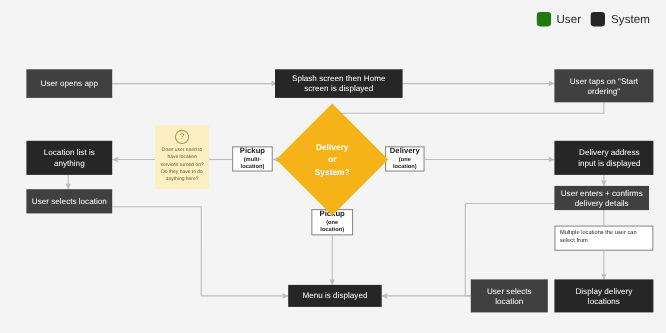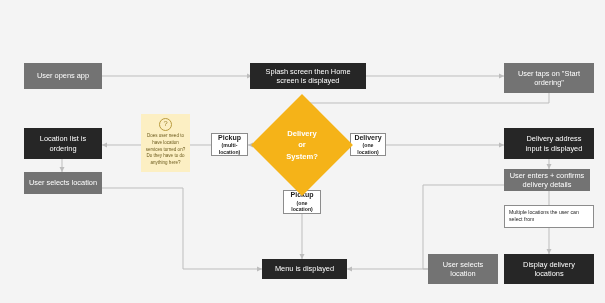--- a/index.html
+++ b/index.html
@@ -44,21 +44,21 @@
     position: absolute;
     box-sizing: border-box;
     display: flex;
     align-items: center;
     justify-content: center;
     text-align: center;
     line-height: 1.25;
     z-index: 3;
   }
   .node-user {
-    background: #737373;
+    background: #404040;
     color: #ffffff;
     font-size: 7.4px;
     padding: 2px 4px;
   }
   .node-system {
     background: #262626;
     color: #ffffff;
     font-size: 7.4px;
     padding: 2px 4px;
   }
@@ -217,28 +217,38 @@
     <line x1="549" y1="191" x2="549" y2="205"></line>
     <line x1="549" y1="228" x2="549" y2="254"></line>
     <polygon class="arrow" points="549,254 546.5,249 551.5,249"></polygon>
 
     <polyline points="504,185 423,185 423,269 428,269"></polyline>
 
     <line x1="428" y1="269" x2="347" y2="269"></line>
     <polygon class="arrow" points="347,269 352,266.5 352,271.5"></polygon>
   </svg>
 
+  <div id="legend">
+    <div class="legend-entry">
+      <span class="legend-swatch" style="background:#217a10"></span>
+      <span class="legend-label">User</span>
+    </div>
+    <div class="legend-entry">
+      <span class="legend-swatch" style="background:#262626"></span>
+      <span class="legend-label">System</span>
+    </div>
+  </div>
 
   <div class="node node-user" style="left:24px; top:63px; width:78px; height:26px;">User opens app</div>
 
   <div class="node node-system" style="left:250px; top:63px; width:116px; height:26px;">Splash screen  then Home screen is displayed</div>
 
   <div class="node node-user" style="left:504px; top:63px; width:90px; height:30px;">User taps on "Start ordering"</div>
 
-  <div class="node node-system" style="left:24px; top:128px; width:78px; height:31px;">Location list is ordering</div>
+  <div class="node node-system" style="left:24px; top:128px; width:78px; height:31px;">Location list is anything</div>
 
   <div class="node node-user" style="left:24px; top:172px; width:78px; height:22px;">User selects location</div>
 
   <div class="node node-system" style="left:504px; top:128px; width:90px; height:31px;padding-left:14px;">Delivery address input is displayed</div>
 
   <div class="node node-user" style="left:504px; top:169px; width:86px; height:22px;">User enters + confirms delivery details</div>
 
   <div class="node node-note-white" style="left:504px; top:205px; width:90px; height:23px;">Multiple locations the user can select from</div>
 
   <div class="node node-system" style="left:262px; top:259px; width:85px; height:20px;text-align:right;">Menu is displayed</div>

